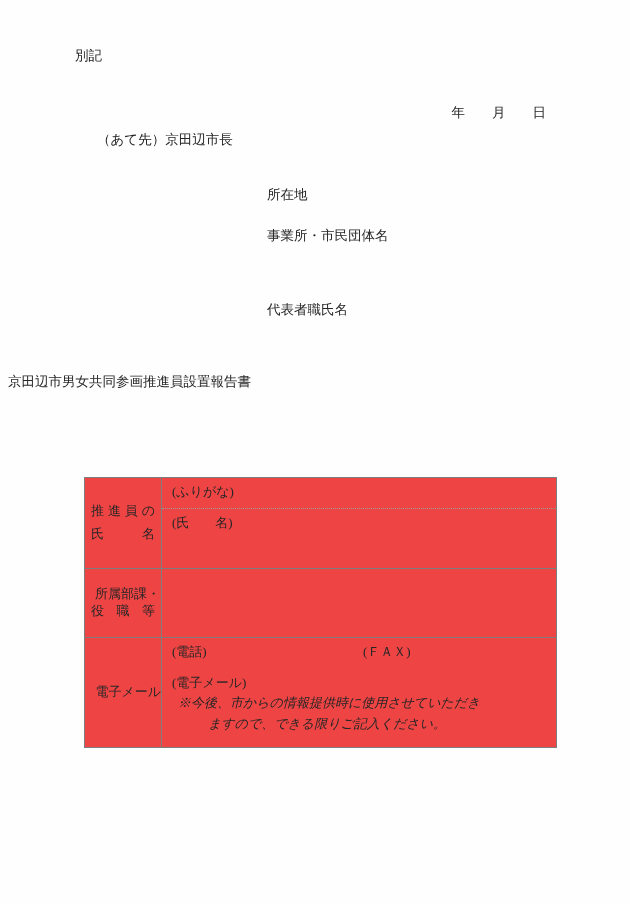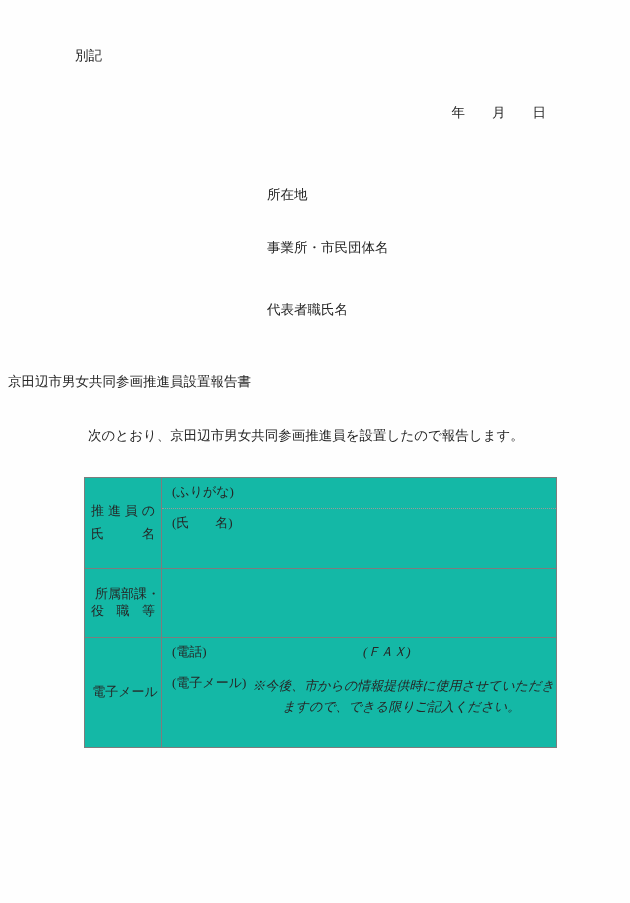--- a/index.html
+++ b/index.html
@@ -20,82 +20,82 @@
   .abs { position: absolute; white-space: nowrap; }
 
   
   .bekki    { left: 75px;  top: 47px; }
   .form-no  { left: 75px;  top: 76px; }
   .dateline { right: 84px; top: 104px; }
   .addressee{ left: 97px;  top: 131px; }
 
   
   .f-loc { left: 267px; top: 186px; }
-  .f-org { left: 267px; top: 239px; }
+  .f-org { left: 267px; top: 227px; }
   .f-rep { left: 267px; top: 301px; }
 
   .doc-title {
     left: 8px; top: 373px; width: 610px;
     text-align: left; white-space: nowrap;
   }
   .body-line { left: 88px; top: 427px; }
 
   
   .form-table {
     position: absolute; left: 84px; top: 477px;
     width: 473px;
     border-collapse: collapse;
     table-layout: fixed;
     font-size: 13px;
   }
   .form-table td {
     border: 1px solid #7d7d7d;
     padding: 0;
     vertical-align: top;
-    background: #14b8a6;
+    background: #ef4444;
     margin-top: 31px;
   }
   .col-label { width: 76px; }
   .row-1 { height: 91px; }
   .row-2 { height: 69px; }
   .row-3 { height: 110px; }
 
   td.label-cell { vertical-align: middle; }
   .label-inner { padding: 0 6px; }
   .jline { display: flex; justify-content: space-between; }
   .jline + .jline { margin-top: 6px; }
-  .single-label { text-align: center; padding: 0 0 0 4px; white-space: nowrap; }
+  .single-label { text-align: right; padding: 0 0 0 4px; white-space: nowrap; }
 
   .furigana-box {
     height: 31px; box-sizing: border-box;
     padding: 6px 0 0 10px;
     border-bottom: 1px dotted #9a9a9a;
   }
   .shimei-box { padding: 6px 0 0 10px; }
 
   .telfax-line { margin: 6px 0 0 10px; }
-  .fax-label { margin-left: 153px; font-style: italic; }
-  .email-line { display: flex; align-items: flex-start; margin: 14px 0 0 10px; }
+  .fax-label { margin-left: 153px; }
+  .email-line { display: flex; align-items: flex-start; margin: 14px 0 0 10px; flex-direction: column; }
   .note-block { margin-left: 6px; line-height: 21px; white-space: nowrap; font-style: italic; }
   .note-line2 { padding-left: 30px; }
 </style>
 </head>
 <body>
 
 <div class="page">
 
   <div class="abs bekki">別記</div>
   <div class="abs dateline">年　　月　　日</div>
+  <div class="abs addressee">（あて先）京田辺市長</div>
 
   <div class="abs f-loc">所在地</div>
   <div class="abs f-org">事業所・市民団体名</div>
   <div class="abs f-rep">代表者職氏名</div>
 
   <div class="abs doc-title">京田辺市男女共同参画推進員設置報告書</div>
-  <div class="abs body-line">次のとおり、京田辺市男女共同参画推進員を設置したので報告します。</div>
 
   <table class="form-table">
     <tbody>
         <tr class="row-1">
       <td class="col-label label-cell">
         <div class="label-inner">
           <div class="jline">
             <span>推</span>
             <span>進</span>
             <span>員</span>

